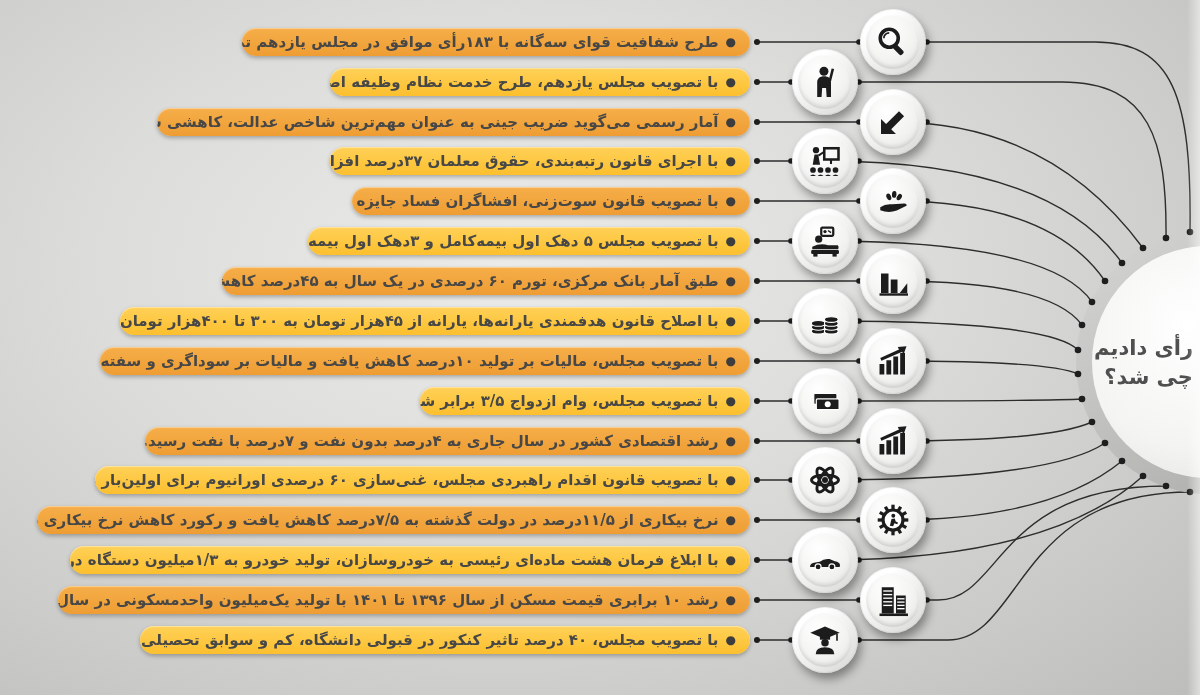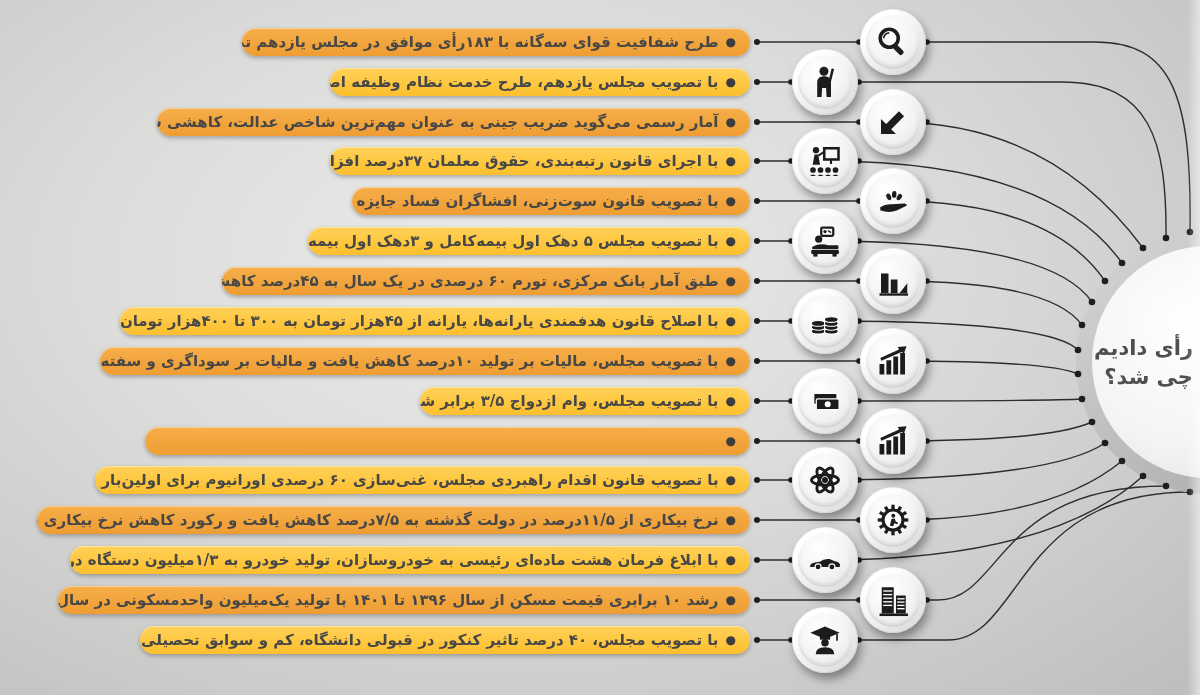--- a/index.html
+++ b/index.html
@@ -202,20 +202,21 @@
       <div class="banner tone-orange" style="top: 347px; width: 650px;">
         <span class="bullet">●</span>
         <span class="txt">با تصویب مجلس، مالیات بر تولید ۱۰درصد کاهش یافت و مالیات بر سوداگری و سفته‌بازی بعد از ۱۱سال اجرا شد.</span>
       </div>
       <div class="banner tone-gold" style="top: 387px; width: 330px;">
         <span class="bullet">●</span>
         <span class="txt">با تصویب مجلس، وام ازدواج ۳/۵ برابر شد.</span>
       </div>
       <div class="banner tone-orange" style="top: 427px; width: 605px;">
         <span class="bullet">●</span>
+        <span class="txt">رشد اقتصادی کشور در سال جاری به ۴درصد بدون نفت و ۷درصد با نفت رسید.</span>
       </div>
       <div class="banner tone-gold" style="top: 466px; width: 655px;">
         <span class="bullet">●</span>
         <span class="txt">با تصویب قانون اقدام راهبردی مجلس، غنی‌سازی ۶۰ درصدی اورانیوم برای اولین‌بار در کشور انجام شد.</span>
       </div>
       <div class="banner tone-orange" style="top: 506px; width: 713px;">
         <span class="bullet">●</span>
         <span class="txt">نرخ بیکاری از ۱۱/۵درصد در دولت گذشته به ۷/۵درصد کاهش یافت و رکورد کاهش نرخ بیکاری بعد از انقلاب شکسته شد.</span>
       </div>
       <div class="banner tone-gold" style="top: 546px; width: 680px;">

